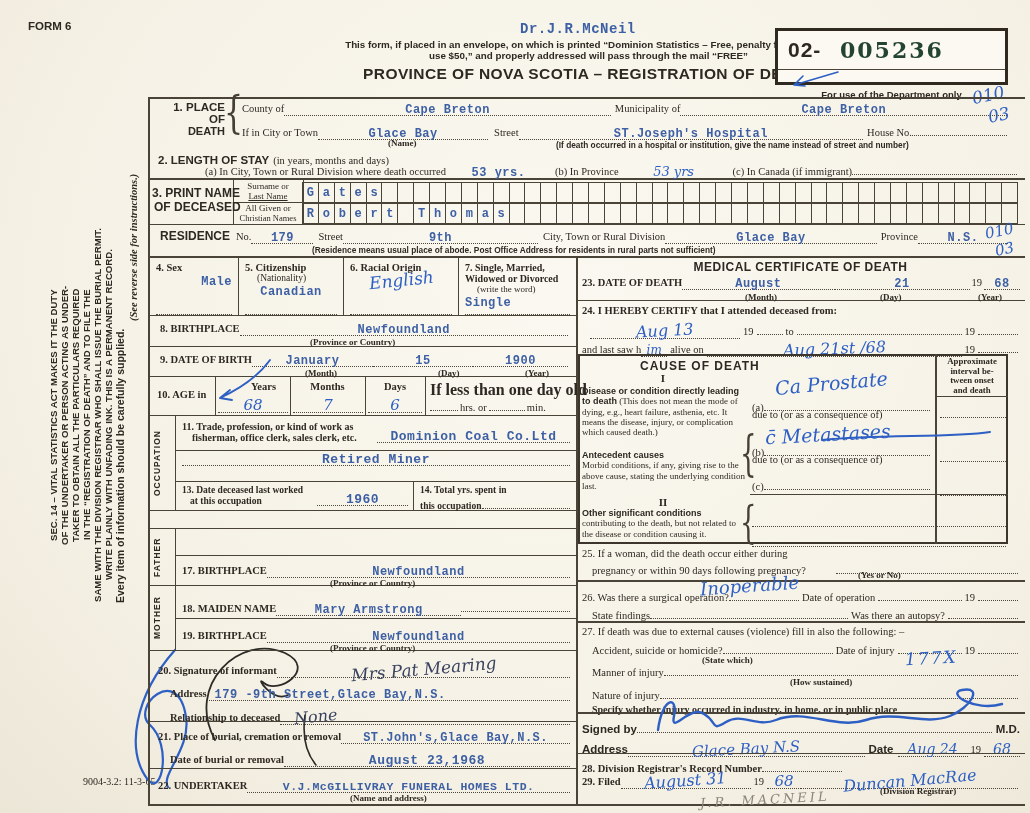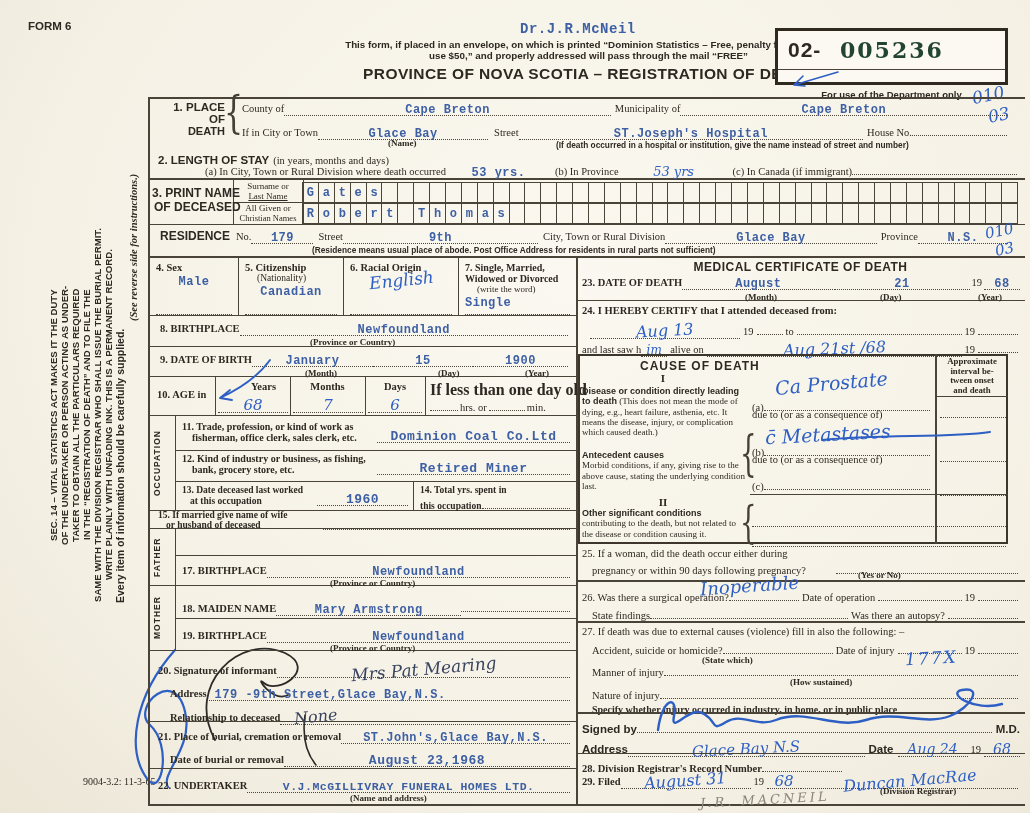--- a/index.html
+++ b/index.html
@@ -260,21 +260,21 @@
   <div class="line" style="left:175px;top:528px;width:1px;height:122px"></div>
   <div class="line" style="left:175px;top:555px;width:401px;height:1px"></div>
   <div class="line" style="left:148px;top:585px;width:428px;height:1px"></div>
   <div class="line" style="left:175px;top:618px;width:401px;height:1px"></div>
   <div class="line" style="left:148px;top:650px;width:428px;height:1px"></div>
   <div class="line" style="left:148px;top:721px;width:428px;height:1px"></div>
   <div class="line" style="left:148px;top:768px;width:428px;height:1px"></div>
 
   <div class="cell" style="left:150px;top:258px;width:88px;height:57px">
     <div class="p pb">4. Sex</div>
-    <div class="fill" style="text-align:center"><span class="typed">Male</span></div>
+    <div class="fill" style="text-align:right"><span class="typed">Male</span></div>
   </div>
   <div class="cell" style="left:239px;top:258px;width:104px;height:57px">
     <div>
       <div class="p pb">5. Citizenship</div>
       <div class="p subi" style="font-size:9.5px;margin-left:12px">(Nationality)</div>
     </div>
     <div class="fill"><span class="typed">Canadian</span></div>
   </div>
   <div class="cell" style="left:344px;top:258px;width:114px;height:57px">
     <div class="p pb">6. Racial Origin</div>
@@ -330,48 +330,37 @@
 
   <div class="abs vert subs" style="left:152px;top:418px;height:90px;width:22px;letter-spacing:1px;font-size:8.5px">OCCUPATION</div>
   <div class="frow" style="left:182px;top:421px;width:388px">
     <span style="flex:0 0 195px">
       <span class="p pb" style="display:block;font-size:10px;line-height:11px">11. Trade, profession, or kind of work as</span>
       <span class="p pb" style="display:block;font-size:10px;line-height:11px;margin-left:10px">fisherman, office clerk, sales clerk, etc.</span>
     </span>
     <span class="fill" style="align-self:flex-end"><span class="typed" style="font-size:13px">Dominion Coal Co.Ltd</span></span>
   </div>
   <div class="frow" style="left:182px;top:453px;width:388px">
-    <span style="flex:0 0 195px">
-      <span class="p pb" style="display:block;font-size:10px;line-height:11px">12. Kind of industry or business, as fishing,</span>
-      <span class="p pb" style="display:block;font-size:10px;line-height:11px;margin-left:10px">bank, grocery store, etc.</span>
-    </span>
     <span class="fill" style="align-self:flex-end"><span class="typed" style="font-size:13px">Retired Miner</span></span>
   </div>
   <div class="frow" style="left:182px;top:485px;width:226px">
     <span style="flex:0 0 135px">
       <span class="p pb" style="display:block;font-size:9.5px;line-height:10.5px">13. Date deceased last worked</span>
       <span class="p pb" style="display:block;font-size:9.5px;line-height:10.5px;margin-left:8px">at this occupation</span>
     </span>
     <span class="fill" style="align-self:flex-end"><span class="typed" style="font-size:13px">1960</span></span>
   </div>
   <div class="abs" style="left:420px;top:485px;width:150px">
     <div class="p pb" style="font-size:9.5px;line-height:10.5px">14. Total yrs. spent in</div>
     <div class="frow" style="position:static;display:flex;align-items:baseline">
       <span class="p pb" style="font-size:9.5px;margin-left:0">this occupation</span>
       <span class="fill"></span>
     </div>
   </div>
 
-  <div class="frow" style="left:158px;top:511px;width:412px">
-    <span style="flex:0 0 165px">
-      <span class="p pb" style="display:block;font-size:9.5px;line-height:9.5px">15. If married give name of wife</span>
-      <span class="p pb" style="display:block;font-size:9.5px;line-height:9.5px;margin-left:8px">or husband of deceased</span>
-    </span>
-    <span class="fill" style="align-self:flex-end"></span>
-  </div>
 
   <div class="abs vert subs" style="left:152px;top:531px;height:53px;width:22px;letter-spacing:1px;font-size:8.5px">FATHER</div>
   <div class="frow" style="left:182px;top:565px;width:388px">
     <span class="p pb">17. BIRTHPLACE</span>
     <span class="fill"><span class="typed">Newfoundland</span></span>
   </div>
   <span class="abs subp" style="left:330px;top:578px">(Province or Country)</span>
 
   <div class="abs vert subs" style="left:152px;top:589px;height:58px;width:22px;letter-spacing:1px;font-size:8.5px">MOTHER</div>
   <div class="frow" style="left:182px;top:599px;width:388px">

